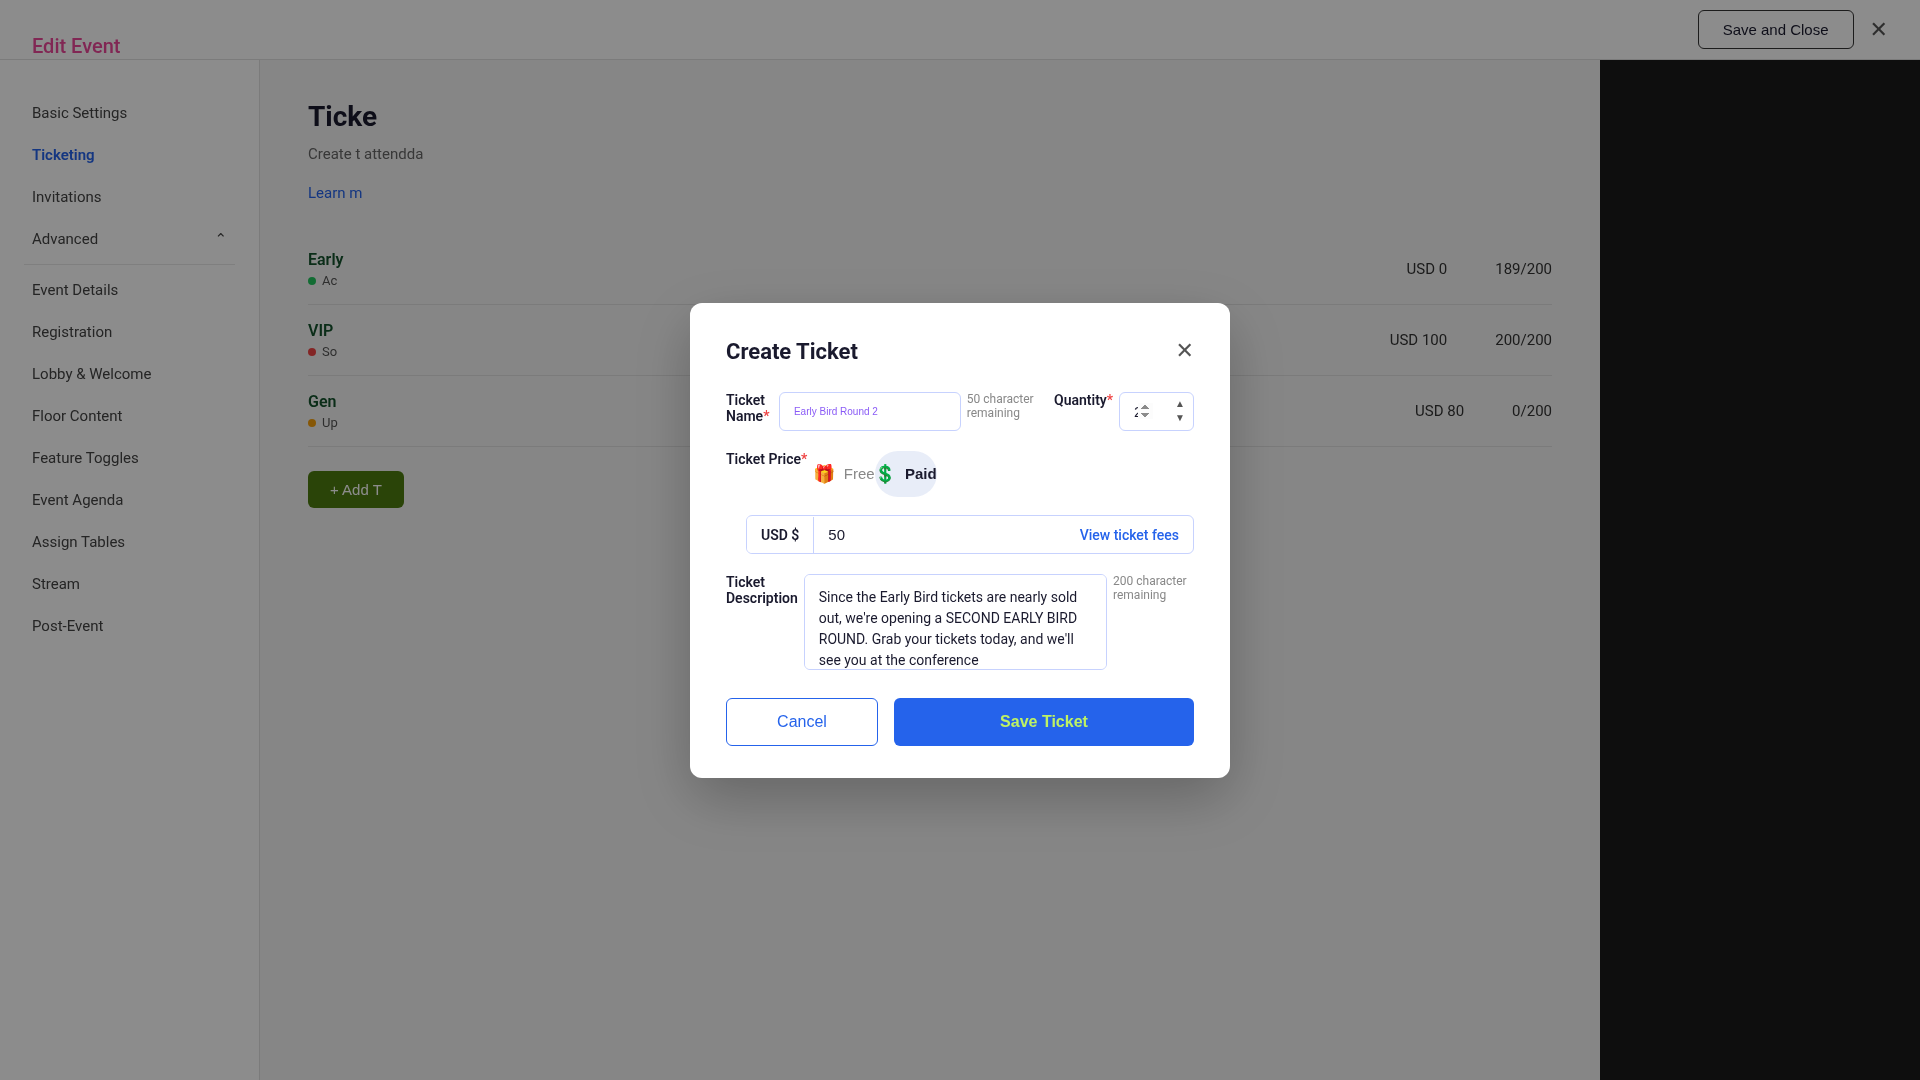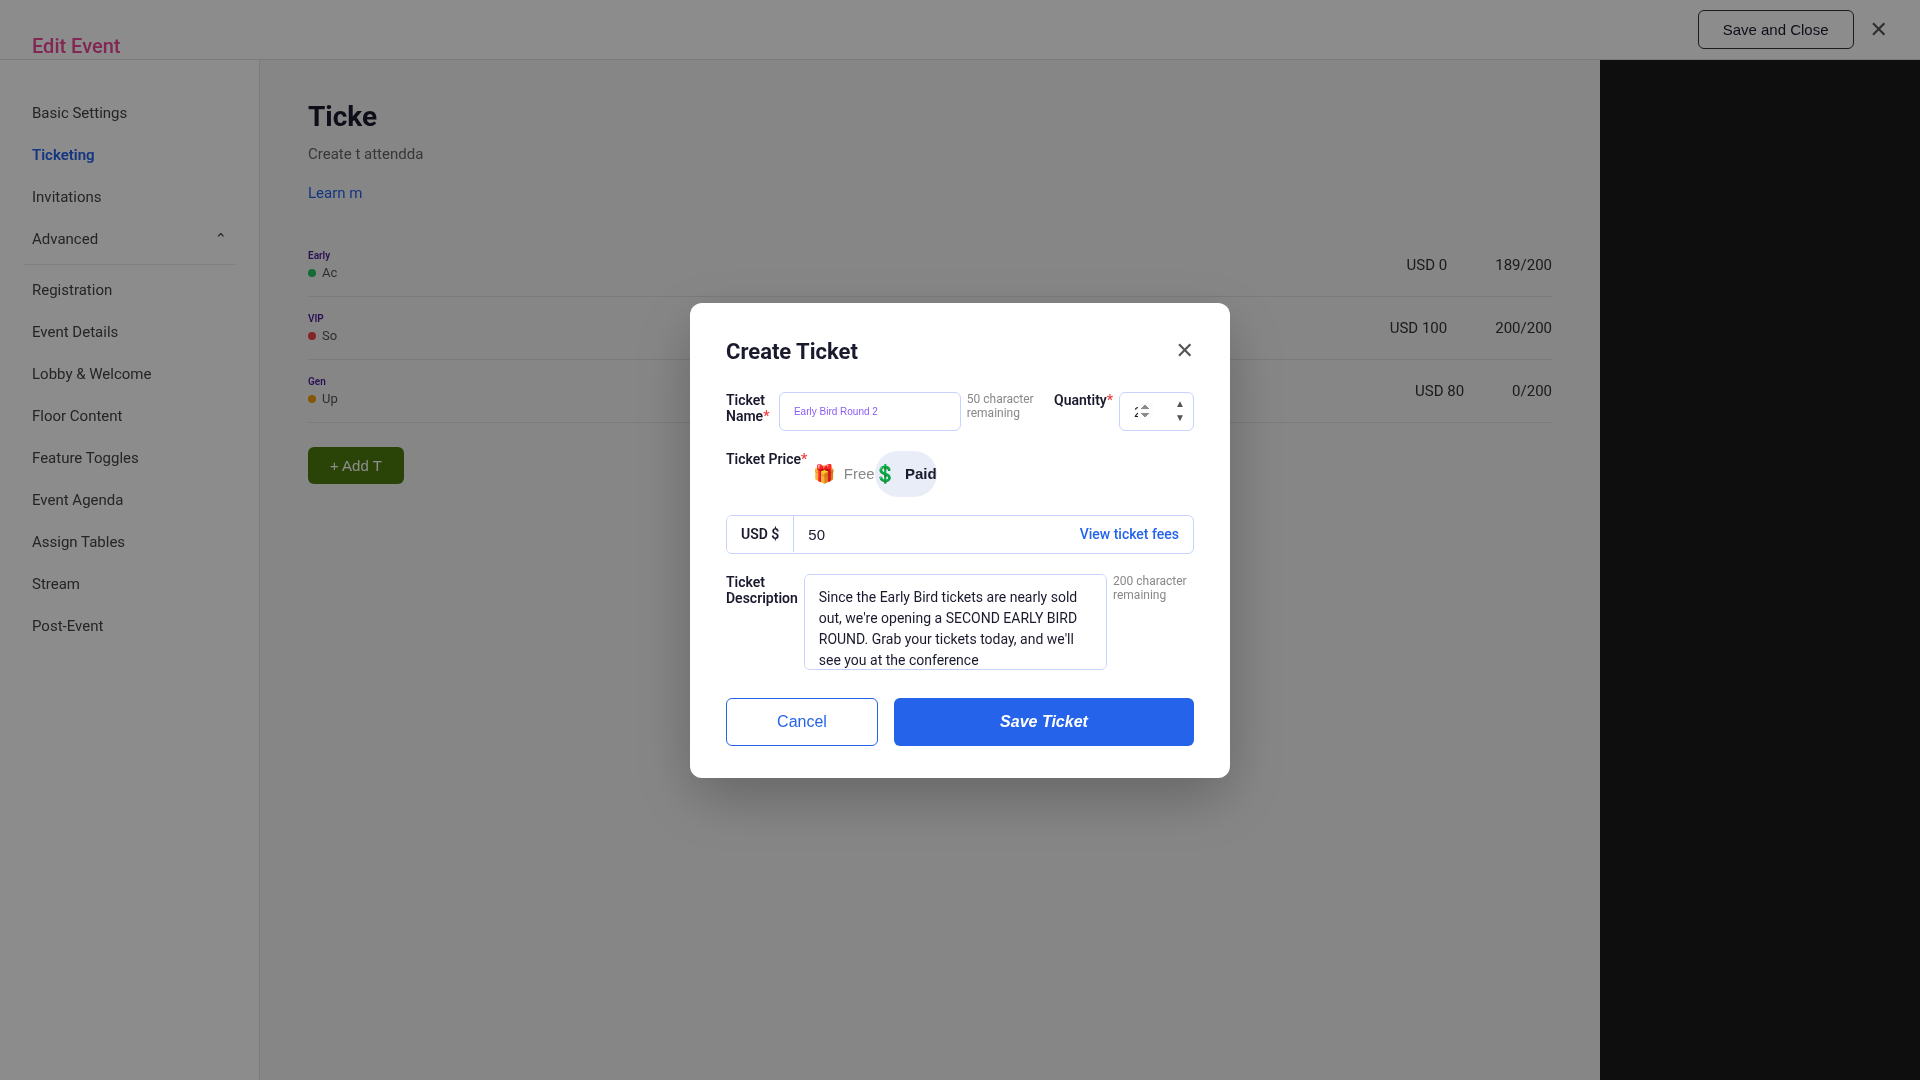--- a/index.html
+++ b/index.html
@@ -126,23 +126,23 @@
       justify-content: space-between;
       padding: 16px 0;
       border-bottom: 1px solid #e0e0e0;
     }
     .ticket-row-left {
       display: flex;
       flex-direction: column;
       gap: 4px;
     }
     .ticket-name {
-      font-size: 10px;
+      font-size: 16px;
       font-weight: 600;
-      color: #4c1d95;
+      color: #14532d;
     }
     .ticket-status {
       display: flex;
       align-items: center;
       gap: 6px;
       font-size: 13px;
       color: #555;
     }
     .status-dot {
       width: 8px;
@@ -320,25 +320,26 @@
       color: #1a1a2e;
       font-weight: 600;
     }
     .price-icon {
       font-size: 18px;
     }
 
     
     .usd-row {
       display: flex;
-      align-items: center;
+      align-items: flex-end;
       border: 1.5px solid #c7d2fe;
       border-radius: 6px;
       overflow: hidden;
       margin-bottom: 20px;
+      margin-left: 20px;
     }
     .usd-label {
       padding: 10px 14px;
       font-size: 14px;
       font-weight: 600;
       color: #1a1a2e;
       background: #fff;
       border-right: 1.5px solid #c7d2fe;
       white-space: nowrap;
     }
@@ -389,27 +390,26 @@
       color: #2563eb;
       border-radius: 6px;
       font-size: 16px;
       font-weight: 500;
       cursor: pointer;
     }
     .save-ticket-btn {
       flex: 2;
       padding: 14px 0;
       background: #2563eb;
-      color: #ffffff;
+      color: #bef264;
       border: none;
       border-radius: 6px;
       font-size: 16px;
       font-weight: 600;
       cursor: pointer;
-      font-style: italic;
     }
   </style>
 </head>
 <body>
 
 <div class="top-bar">
   <span class="top-bar-title">Edit Event</span>
   <div class="top-bar-actions">
     <button class="save-close-btn">Save and Close</button>
     <button class="top-close-icon">✕</button>
@@ -420,22 +420,22 @@
 
   <nav class="sidebar">
     <div class="sidebar-item">Basic Settings</div>
     <div class="sidebar-item active">Ticketing</div>
     <div class="sidebar-item">Invitations</div>
     <div class="sidebar-item has-chevron">
       <span>Advanced</span>
       <span>⌃</span>
     </div>
     <div class="sidebar-divider"></div>
+    <div class="sidebar-item">Event Details</div>
     <div class="sidebar-item">Registration</div>
-    <div class="sidebar-item">Event Details</div>
     <div class="sidebar-item">Lobby &amp; Welcome</div>
     <div class="sidebar-item">Floor Content</div>
     <div class="sidebar-item">Feature Toggles</div>
     <div class="sidebar-item">Event Agenda</div>
     <div class="sidebar-item">Assign Tables</div>
     <div class="sidebar-item">Stream</div>
     <div class="sidebar-item">Post-Event</div>
   </nav>
 
   <div class="content-area">

